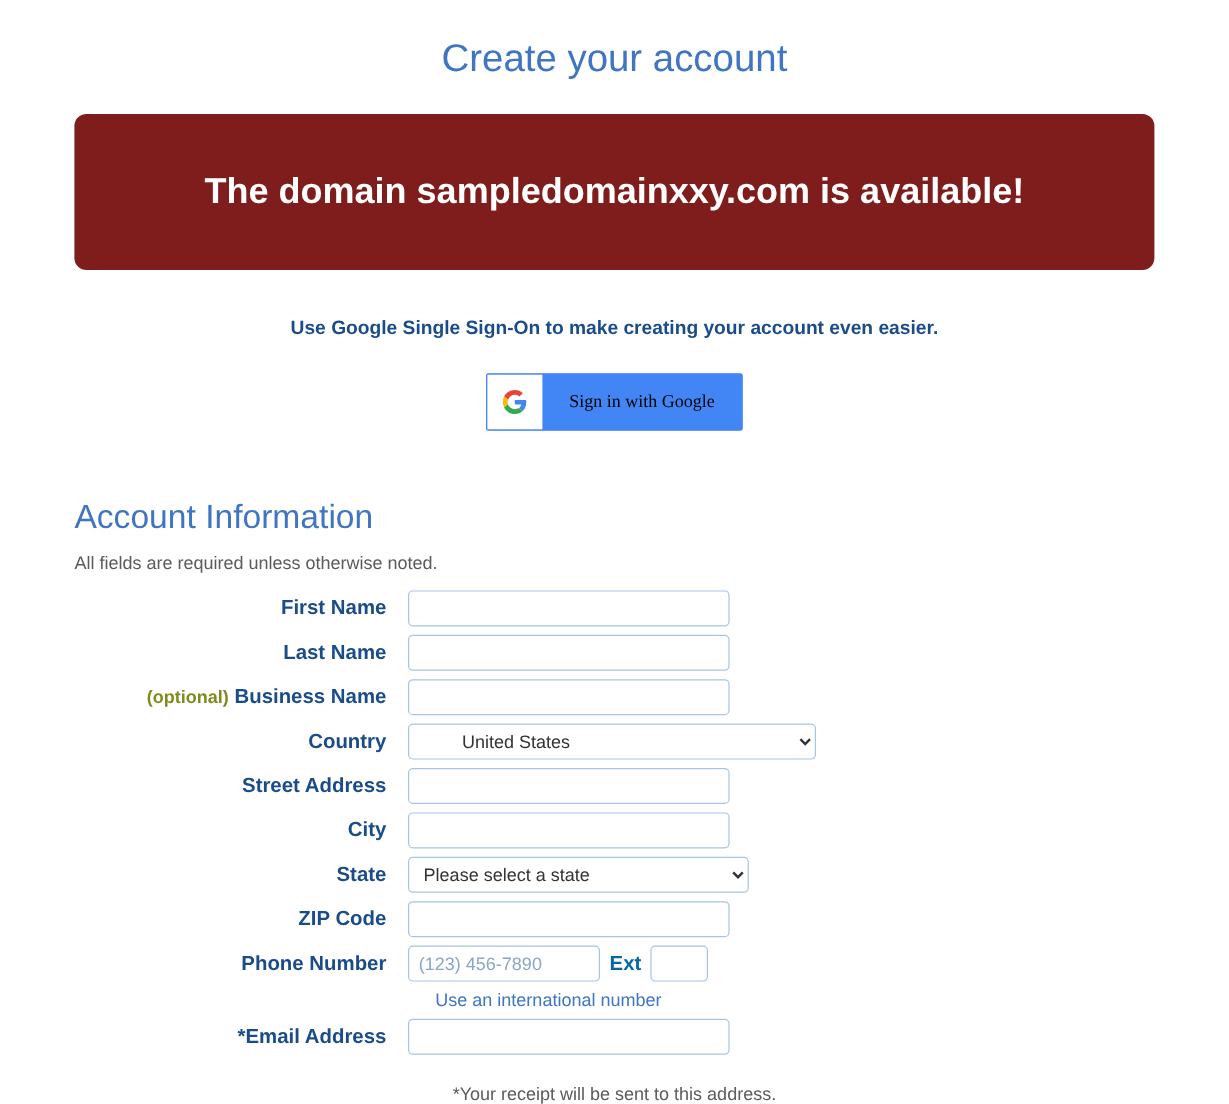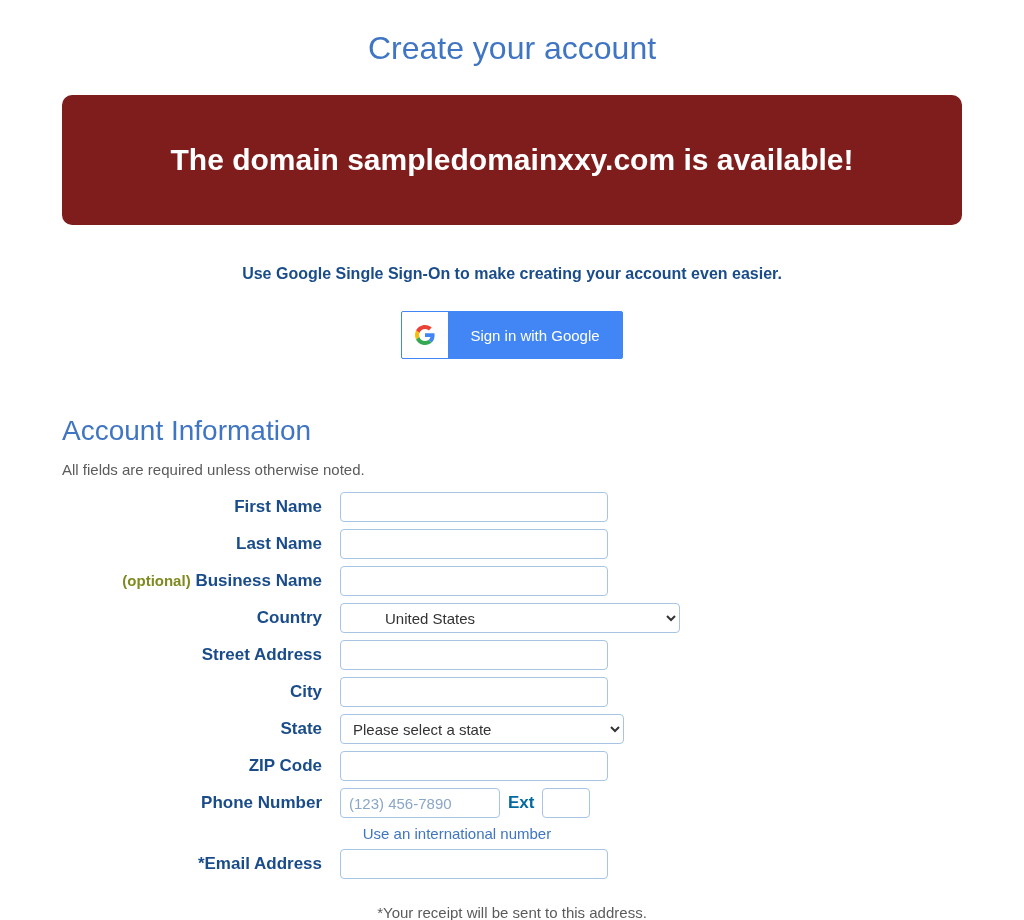--- a/index.html
+++ b/index.html
@@ -53,25 +53,26 @@
       background: #4285f4;
     }
     .google-btn .g-icon {
       width: 46px;
       background: #fff;
       display: flex;
       align-items: center;
       justify-content: center;
     }
     .google-btn .g-label {
-      color: #ffffff;
+      color: #000000;
       font-size: 15px;
       padding: 0 22px;
       display: flex;
       align-items: center;
+      font-family: Liberation Serif, serif;
     }
     h2.section-title {
       font-weight: 400;
       font-size: 28px;
       color: #3f75c2;
       margin-bottom: 14px;
       margin-top: 10px;
     }
     .section-note {
       color: #5b5b5b;

